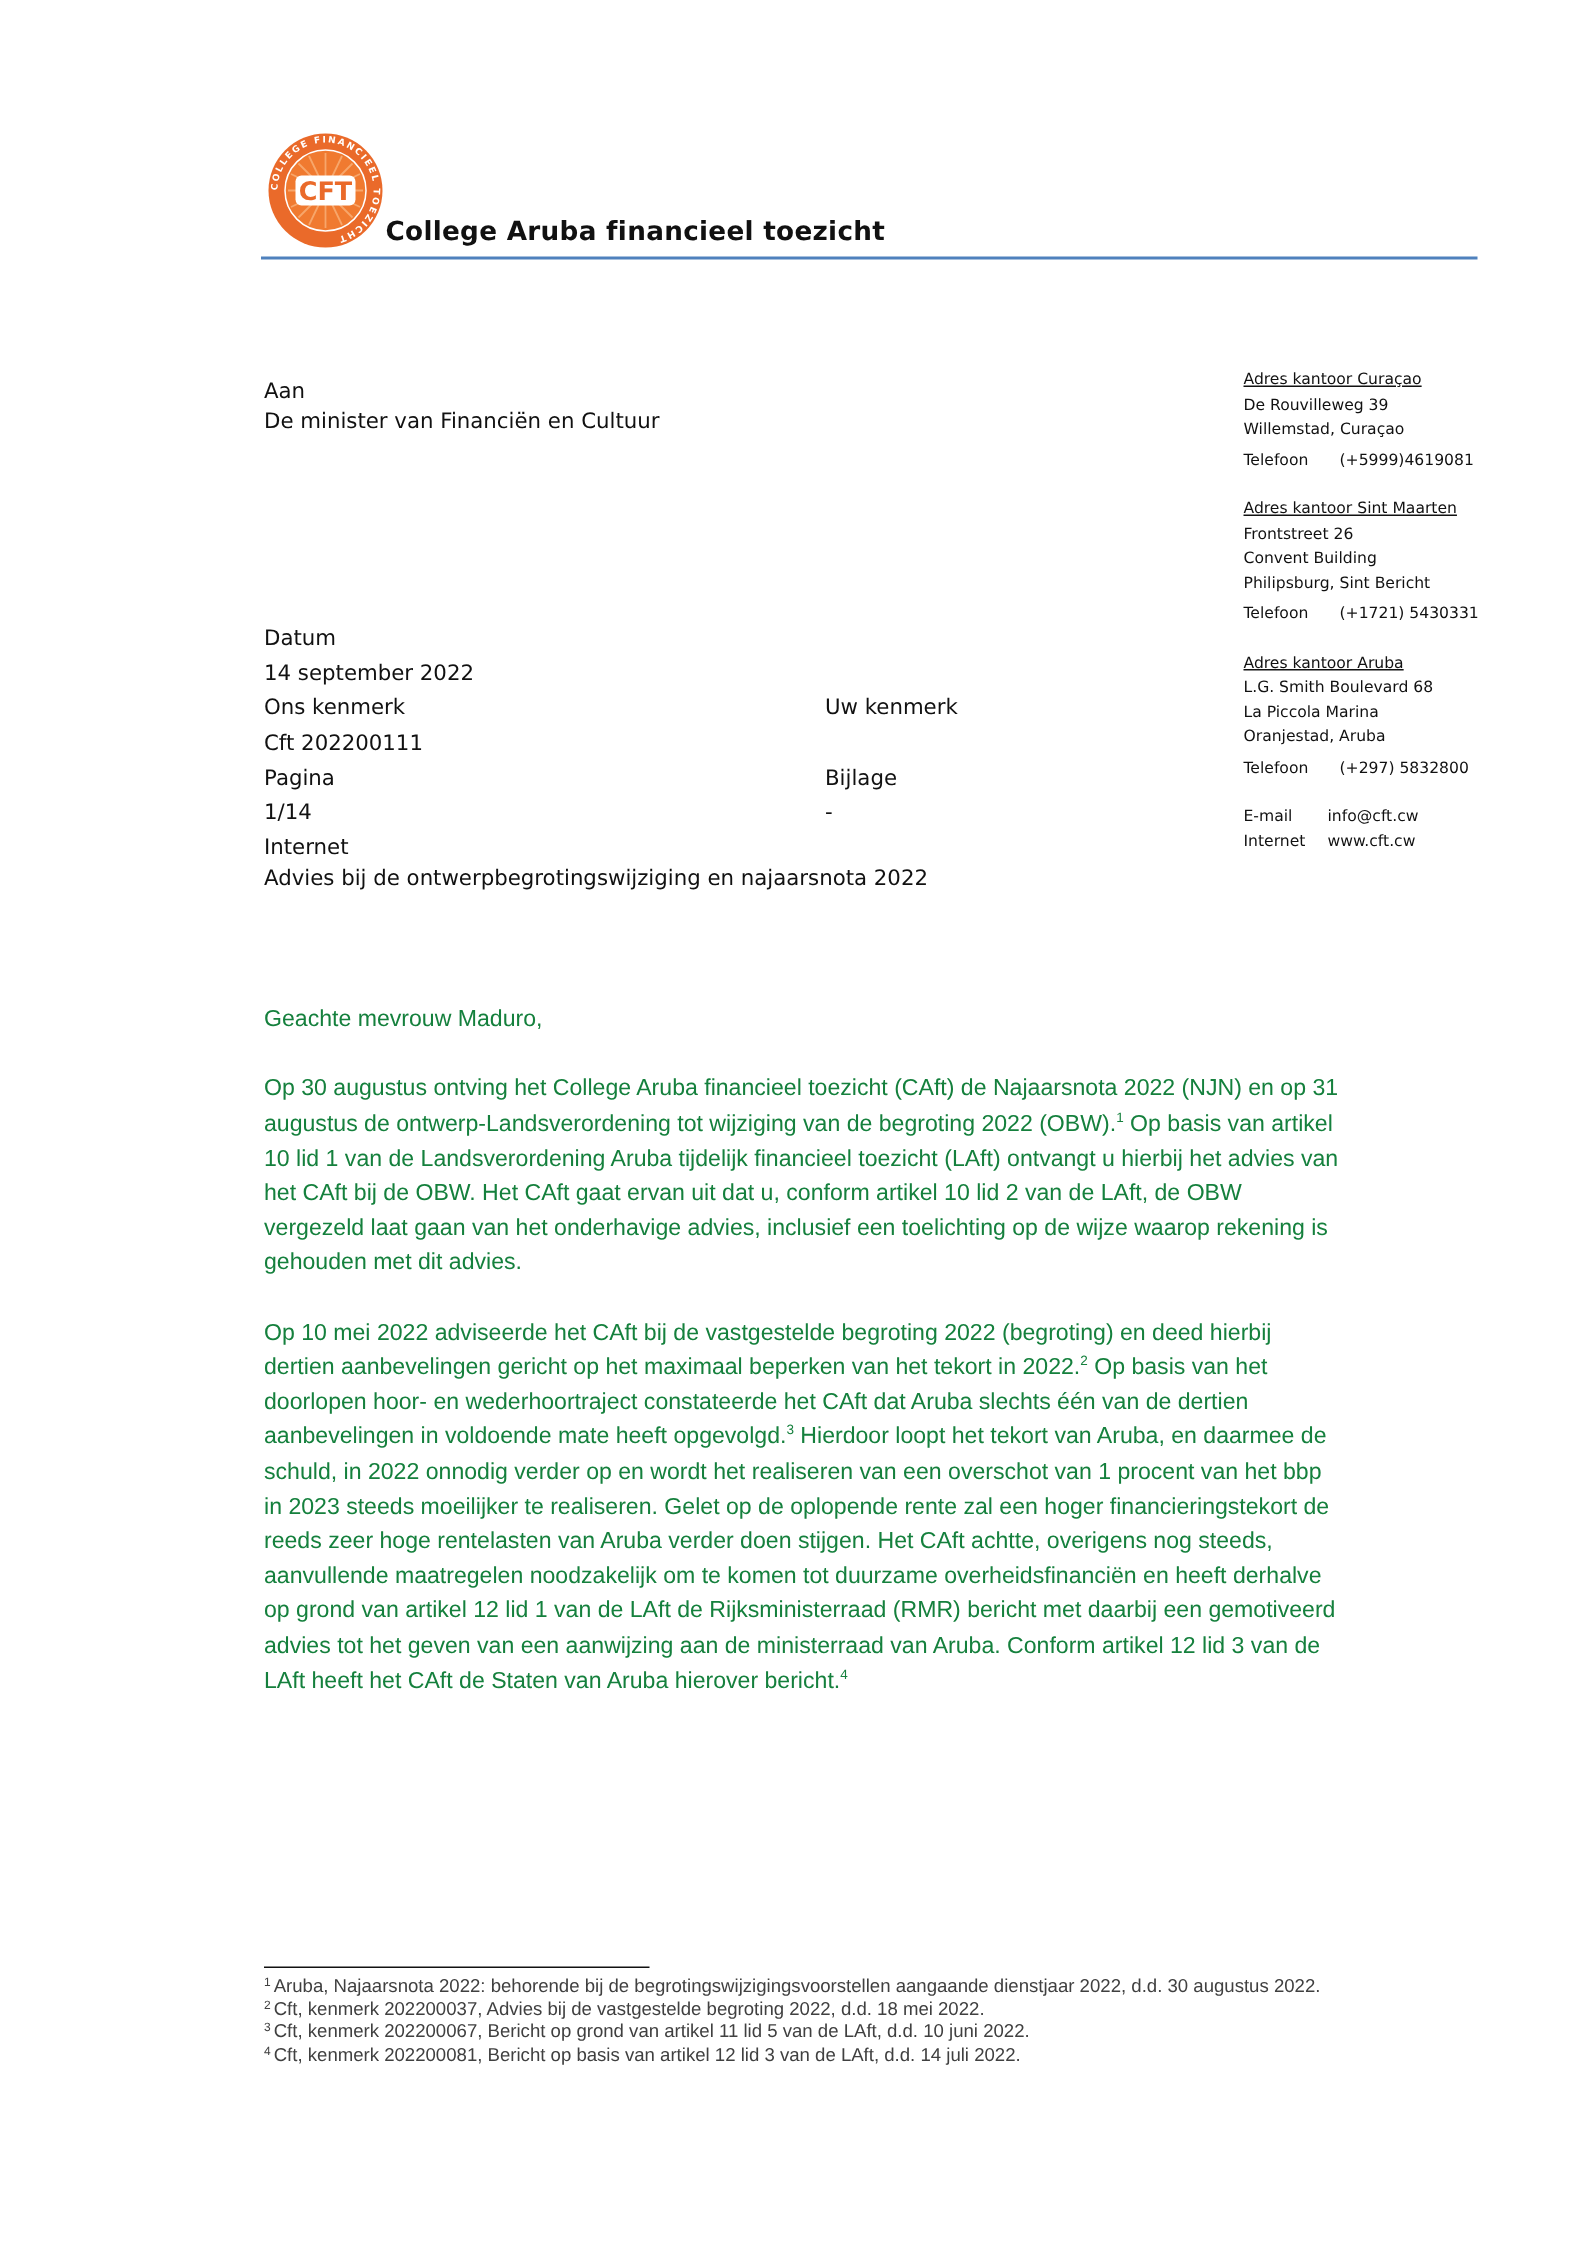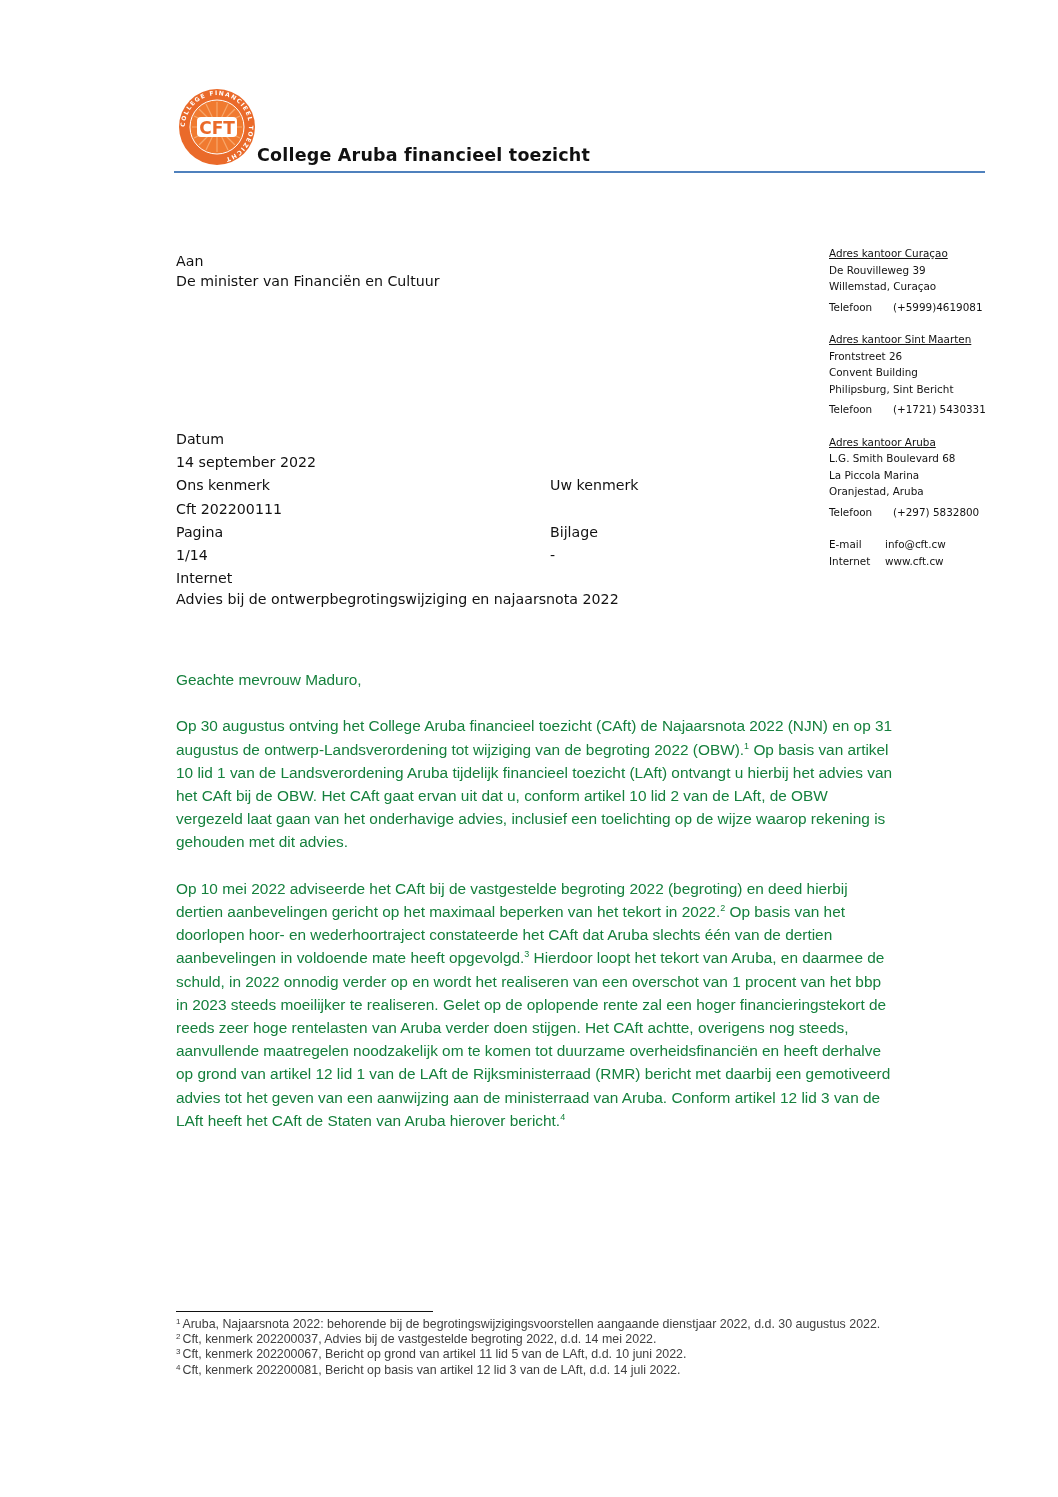--- a/index.html
+++ b/index.html
@@ -20,21 +20,21 @@
   .sidebar { left: 829px; top: 245px; font-size: 10.4px; line-height: 16.5px; color: #111; width: 200px; }
   .sidebar .office-title { text-decoration: underline; }
   .sidebar .block { margin-bottom: 0; }
   .sidebar .tel { display: flex; margin-top: 4px; }
   .sidebar .tel .k { width: 64px; }
   .sidebar .gap { height: 16px; }
   .sidebar .contact { display: flex; }
   .sidebar .contact .k { width: 56px; }
 
   
-  .meta { left: 176px; top: 428px; font-size: 14.2px; line-height: 23.2px; width: 620px; }
+  .meta { left: 176px; top: 415px; font-size: 14.2px; line-height: 23.2px; width: 620px; }
   .meta .row { display: flex; }
   .meta .c1 { width: 374px; }
   .meta .c2 { }
   .meta .subject-val { line-height: 18px; }
 
   
   .body { left: 176px; top: 668px; width: 720px; font-family: "Liberation Sans", sans-serif;
           font-size: 15.4px; line-height: 23.2px; color: #15803d; }
   .body p { margin: 0 0 23.2px 0; }
   .body sup { font-size: 9px; line-height: 0; vertical-align: 6px; }
@@ -148,16 +148,16 @@
 
 <div class="abs body">
   <p>Geachte mevrouw Maduro,</p>
   <p><span>Op 30 augustus ontving het College Aruba financieel toezicht (CAft) de Najaarsnota 2022 (NJN) en op 31 augustus de ontwerp-Landsverordening tot wijziging van de begroting 2022 (OBW).</span><sup>1</sup><span> Op basis van artikel 10 lid 1 van de Landsverordening Aruba tijdelijk financieel toezicht (LAft) ontvangt u hierbij het advies van het CAft bij de OBW. Het CAft gaat ervan uit dat u, conform artikel 10 lid 2 van de LAft, de OBW vergezeld laat gaan van het onderhavige advies, inclusief een toelichting op de wijze waarop rekening is gehouden met dit advies.</span></p>
   <p><span>Op 10 mei 2022 adviseerde het CAft bij de vastgestelde begroting 2022 (begroting) en deed hierbij dertien aanbevelingen gericht op het maximaal beperken van het tekort in 2022.</span><sup>2</sup><span> Op basis van het doorlopen hoor- en wederhoortraject constateerde het CAft dat Aruba slechts één van de dertien aanbevelingen in voldoende mate heeft opgevolgd.</span><sup>3</sup><span> Hierdoor loopt het tekort van Aruba, en daarmee de schuld, in 2022 onnodig verder op en wordt het realiseren van een overschot van 1 procent van het bbp in 2023 steeds moeilijker te realiseren. Gelet op de oplopende rente zal een hoger financieringstekort de reeds zeer hoge rentelasten van Aruba verder doen stijgen. Het CAft achtte, overigens nog steeds, aanvullende maatregelen noodzakelijk om te komen tot duurzame overheidsfinanciën en heeft derhalve op grond van artikel 12 lid 1 van de LAft de Rijksministerraad (RMR) bericht met daarbij een gemotiveerd advies tot het geven van een aanwijzing aan de ministerraad van Aruba. Conform artikel 12 lid 3 van de LAft heeft het CAft de Staten van Aruba hierover bericht.</span><sup>4</sup></p>
 </div>
 
 <div class="abs fn-rule"></div>
 <div class="abs footnotes">
   <div><sup>1</sup><span>Aruba, Najaarsnota 2022: behorende bij de begrotingswijzigingsvoorstellen aangaande dienstjaar 2022, d.d. 30 augustus 2022.</span></div>
-  <div><sup>2</sup><span>Cft, kenmerk 202200037, Advies bij de vastgestelde begroting 2022, d.d. 14 mei 2022.</span></div>
+  <div><sup>2</sup><span>Cft, kenmerk 202200037, Advies bij de vastgestelde begroting 2022, d.d. 18 mei 2022.</span></div>
   <div><sup>3</sup><span>Cft, kenmerk 202200067, Bericht op grond van artikel 11 lid 5 van de LAft, d.d. 10 juni 2022.</span></div>
   <div><sup>4</sup><span>Cft, kenmerk 202200081, Bericht op basis van artikel 12 lid 3 van de LAft, d.d. 14 juli 2022.</span></div>
 </div>
 
 </body></html>

